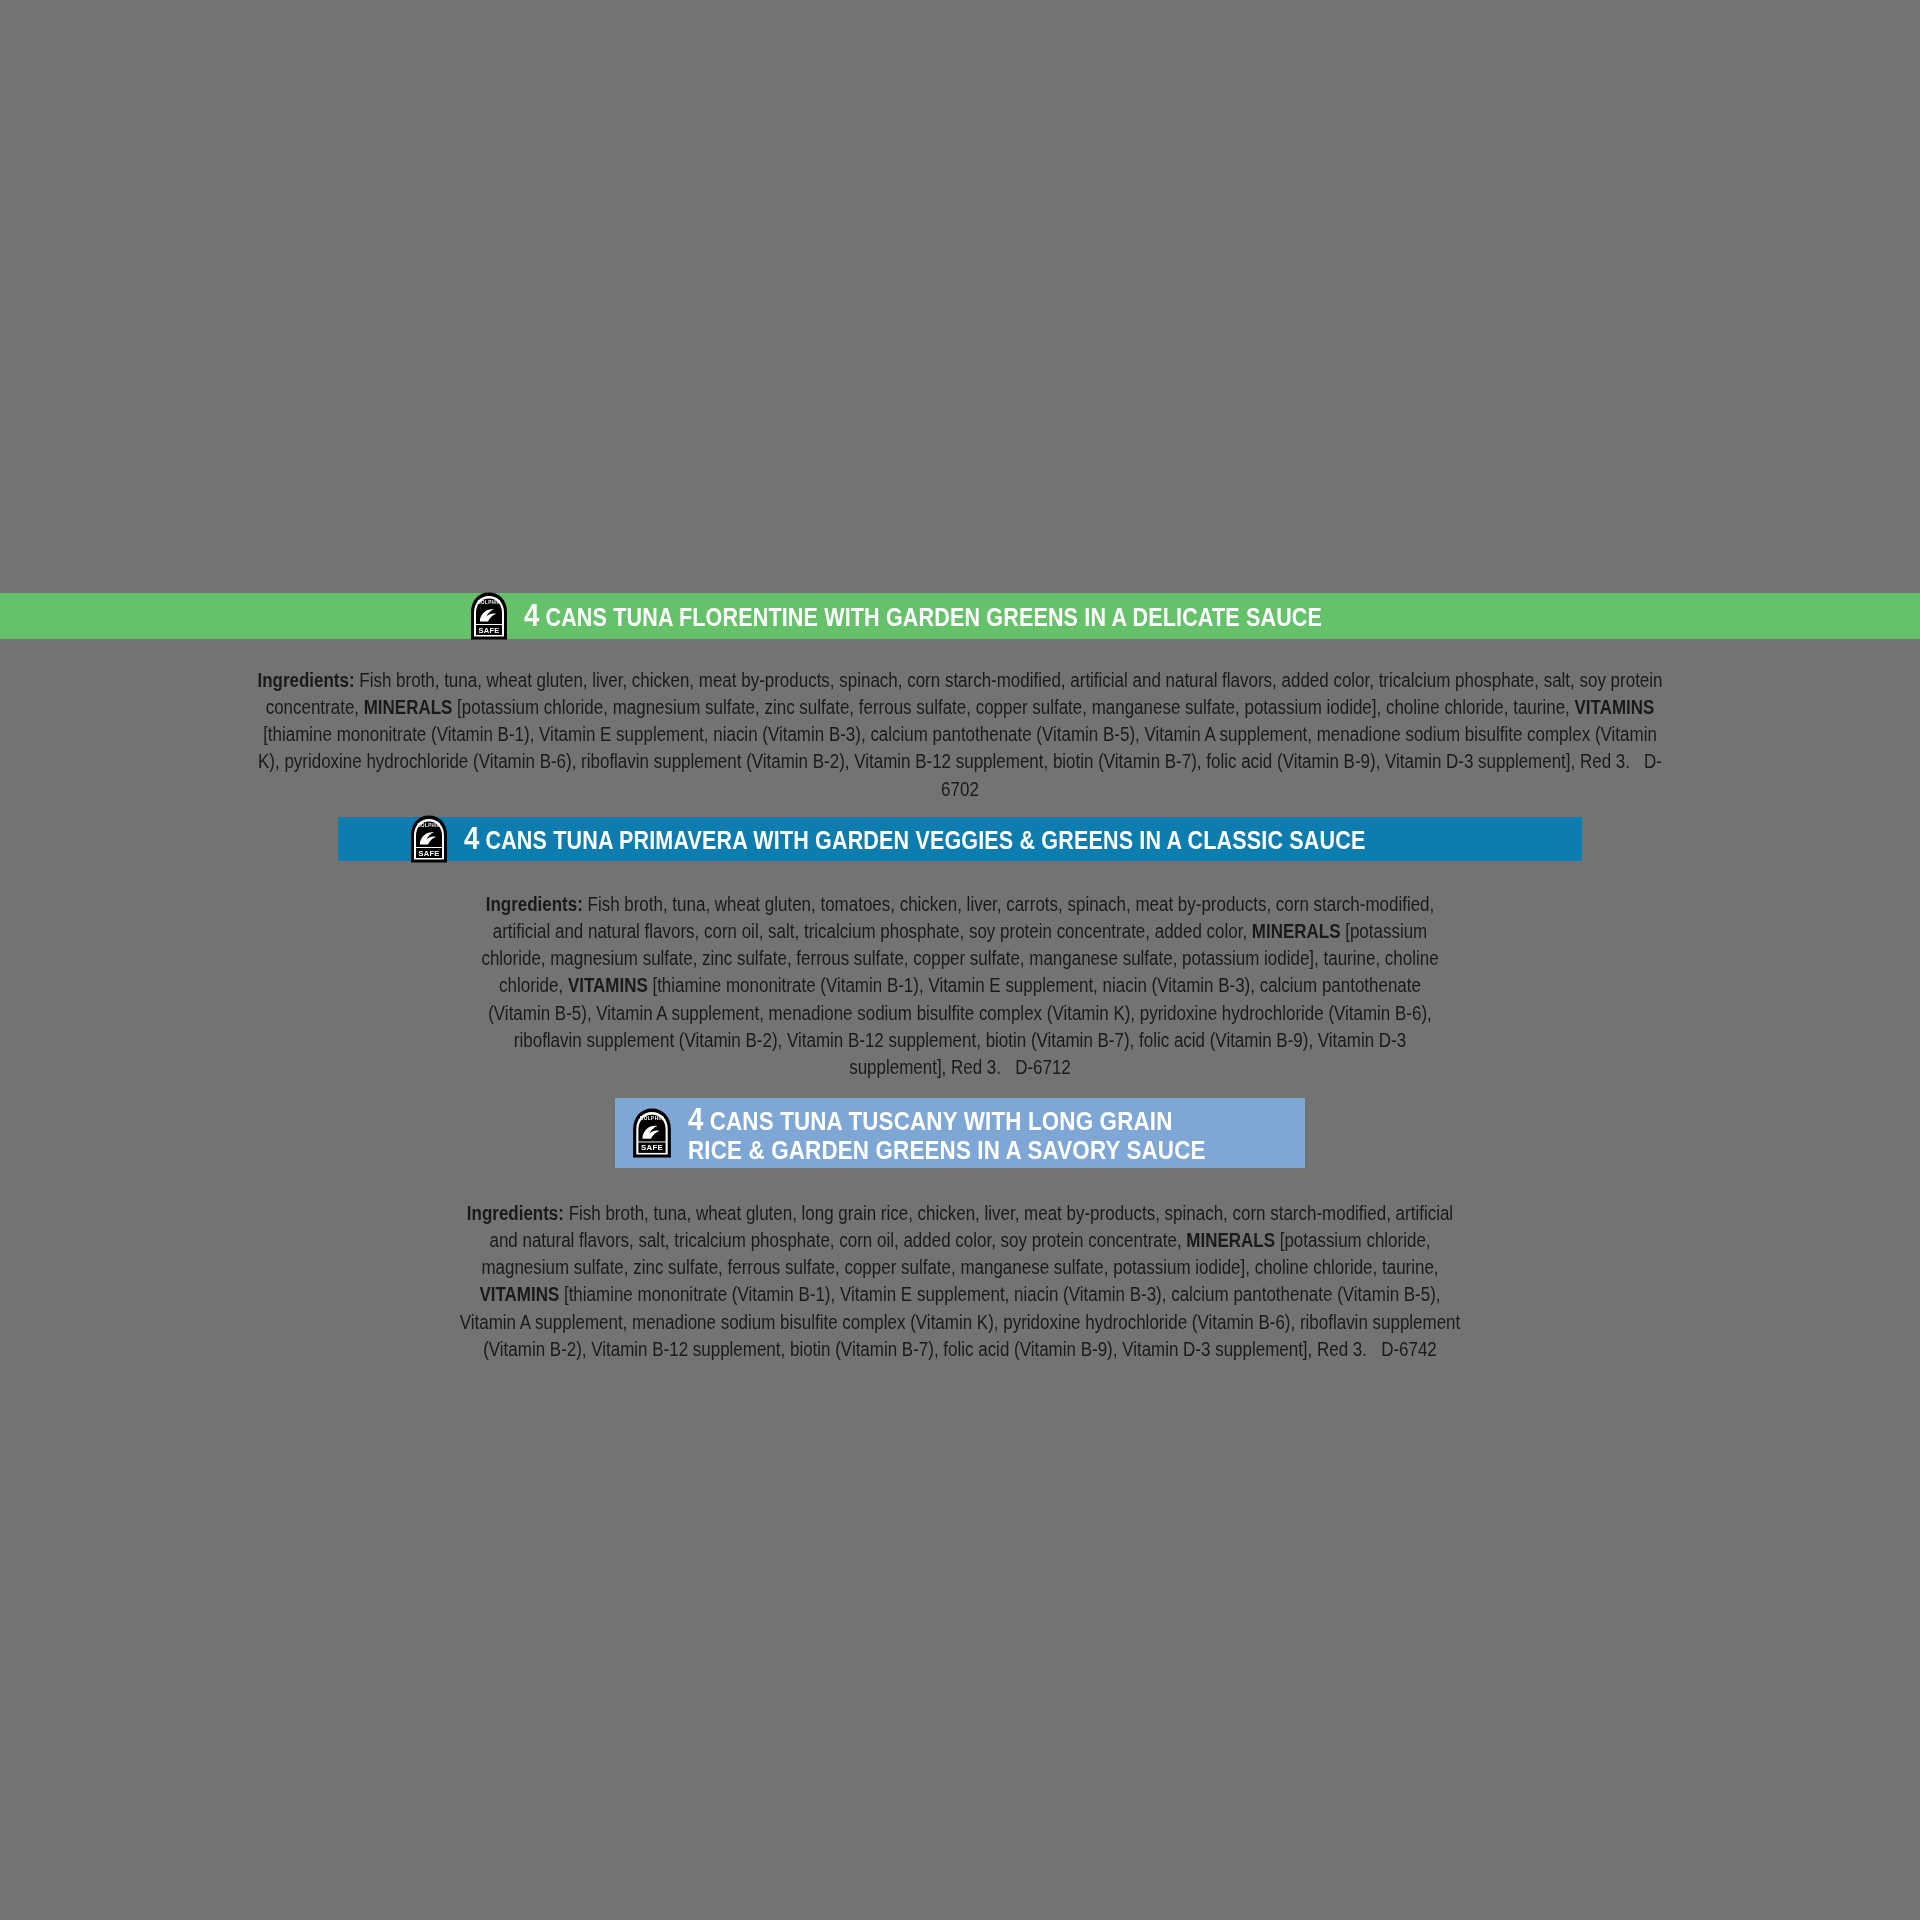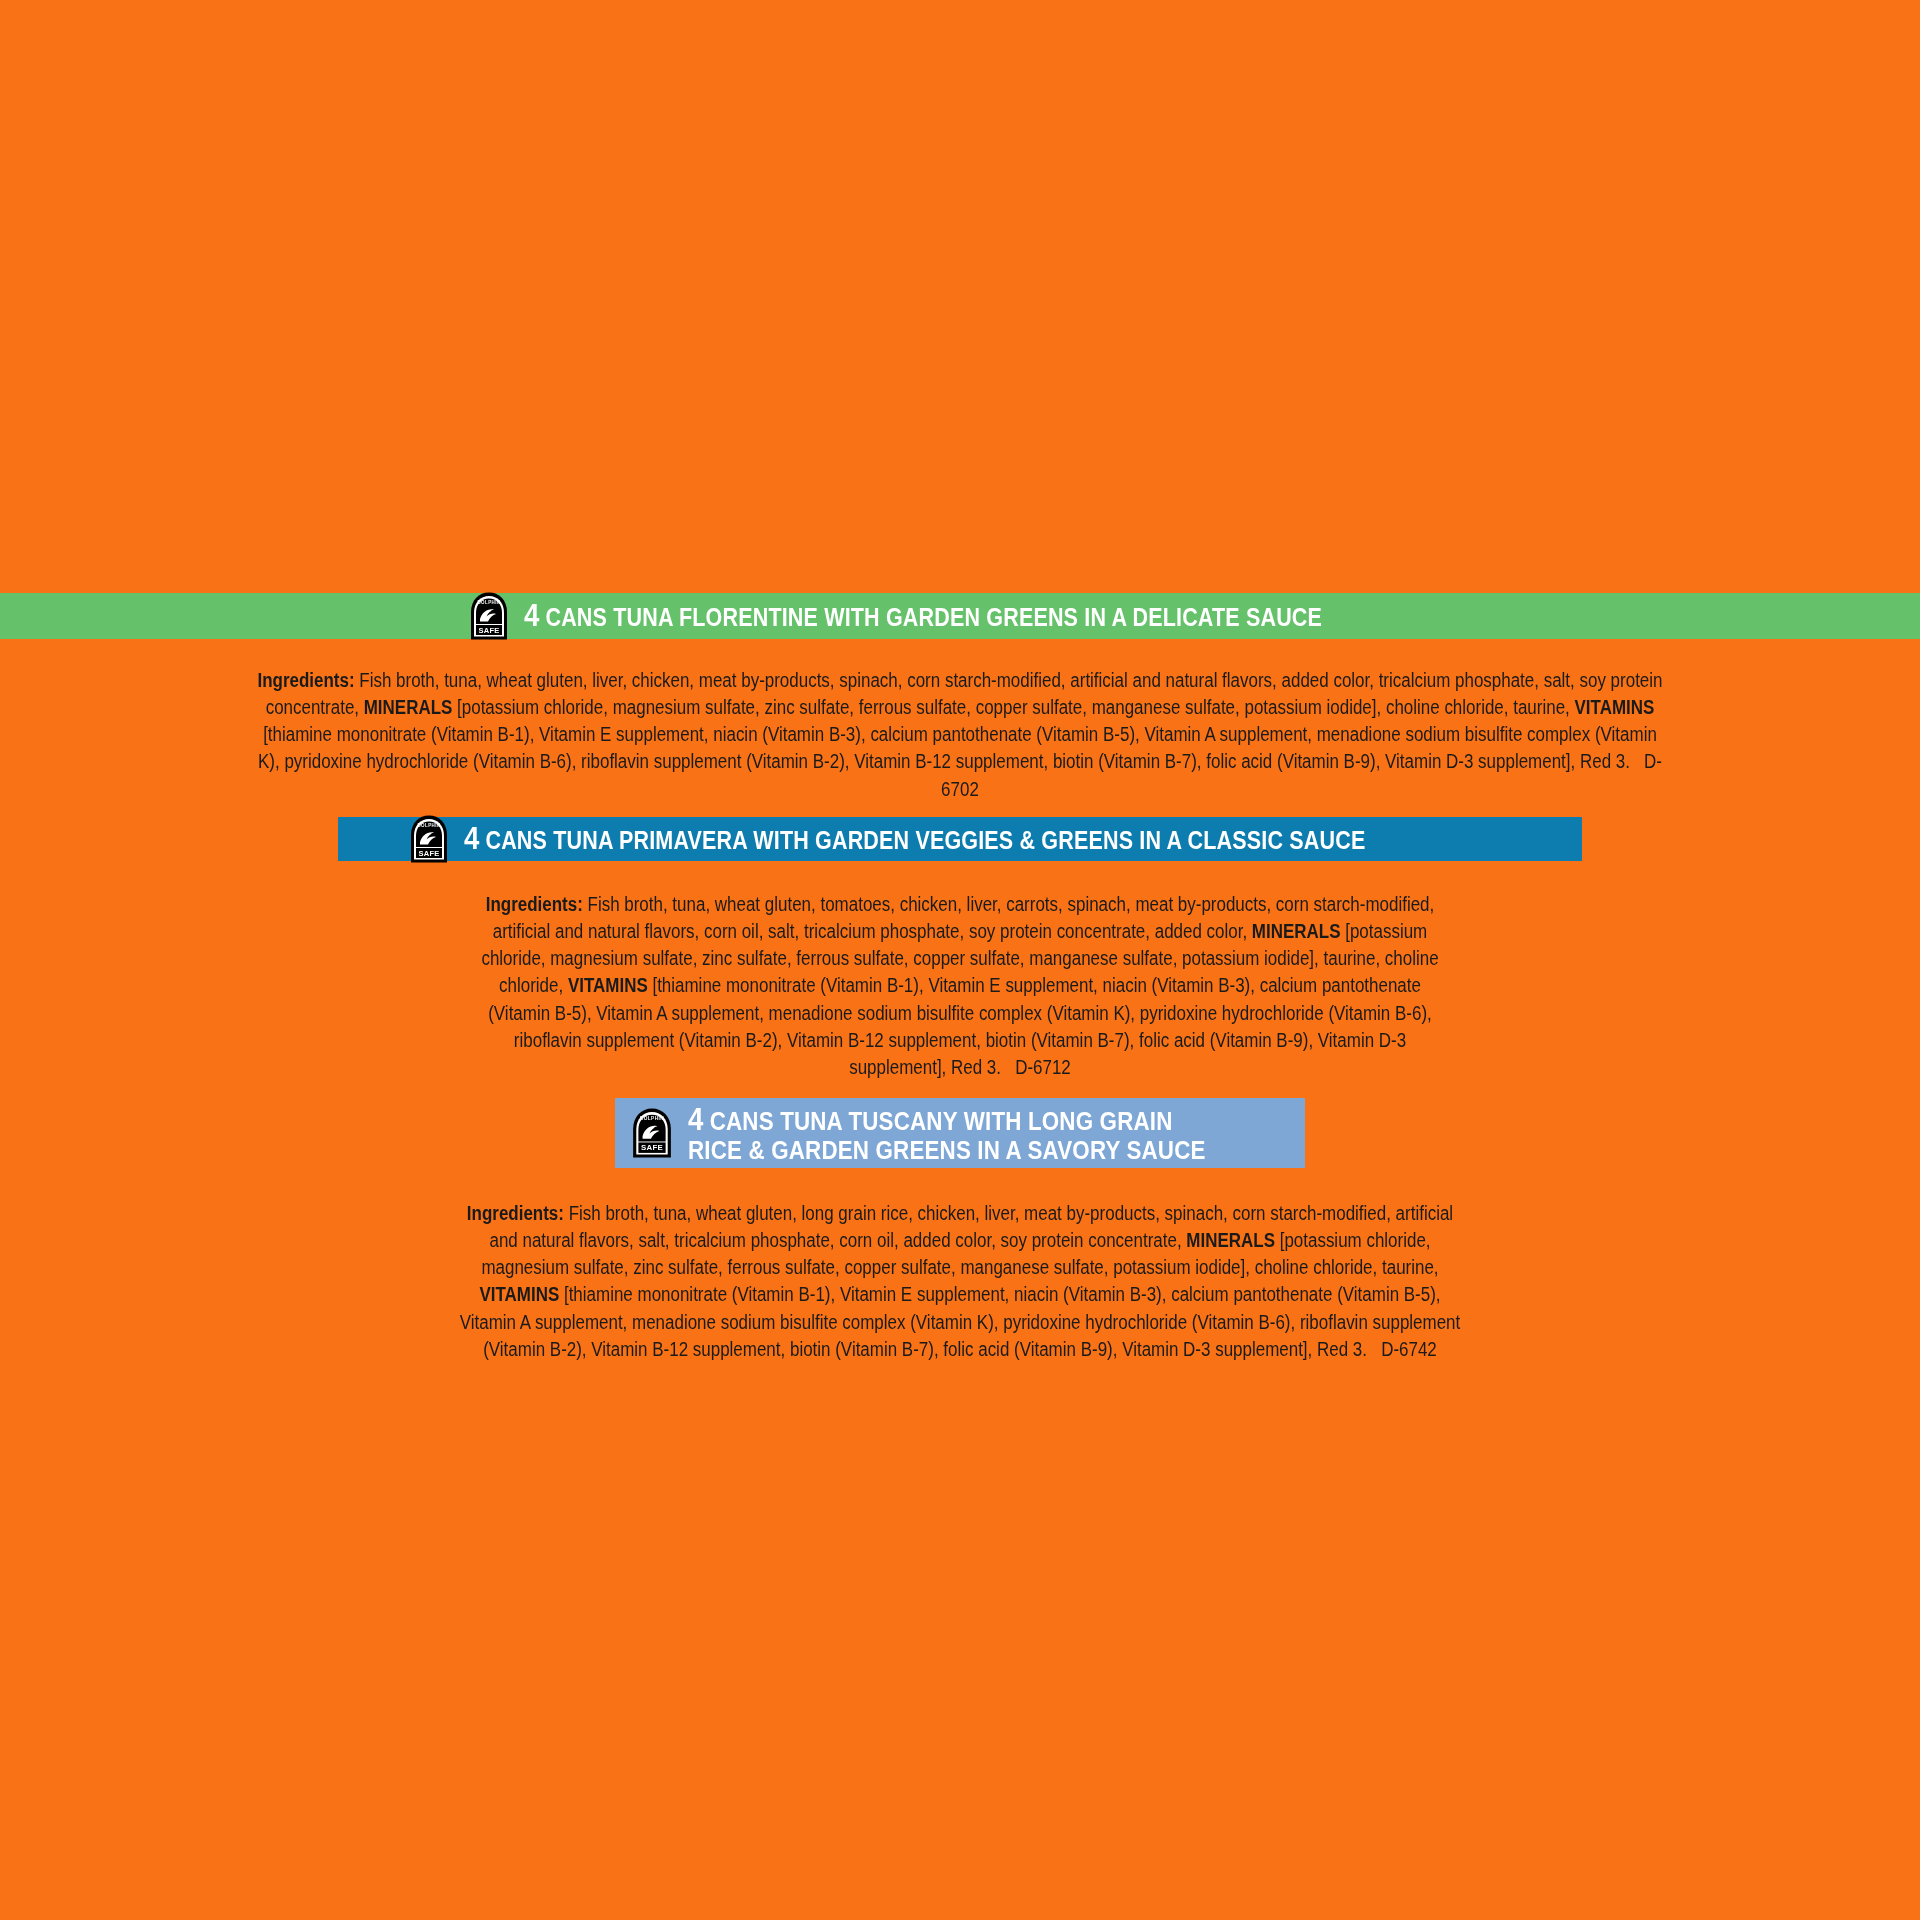--- a/index.html
+++ b/index.html
@@ -11,21 +11,21 @@
     height: 1920px;
     background: #ffffff;
     font-family: "Liberation Sans", sans-serif;
     overflow: hidden;
   }
 
   #page {
     position: relative;
     width: 1920px;
     height: 1920px;
-    background: #f97316;
+    background: #737373;
   }
 
   .label-block {
     position: absolute;
     left: 0;
     width: 1920px;
   }
 
   
   .banner {

